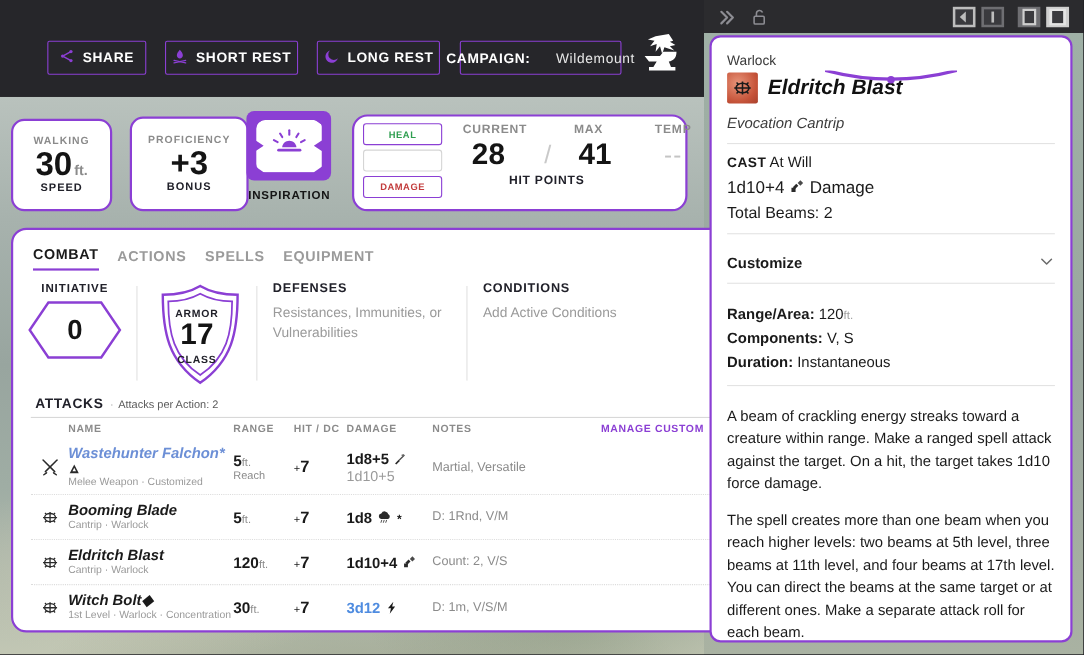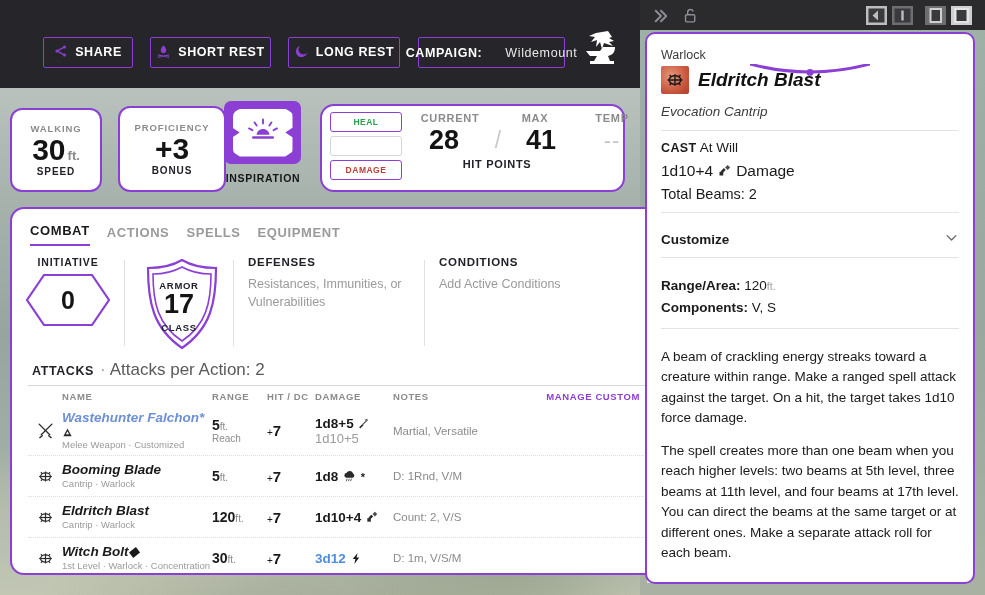--- a/index.html
+++ b/index.html
@@ -132,21 +132,21 @@
   .ac-cap1 { position: absolute; top: 24px; width: 100%; text-align: center; font-size: 9.5px; font-weight: 700; letter-spacing: .7px; color: #21212a; }
   .ac-val { position: absolute; top: 33px; width: 100%; text-align: center; font-size: 27px; font-weight: 700; color: #141414; }
   .ac-cap2 { position: absolute; top: 66px; width: 100%; text-align: center; font-size: 9.5px; font-weight: 700; letter-spacing: .7px; color: #21212a; }
   .def-col { width: 190px; }
   .cond-col { width: 190px; }
   .col-head { font-size: 11.5px; font-weight: 700; letter-spacing: .7px; color: #21212a; margin-bottom: 7px; }
   .col-sub { font-size: 12.5px; color: #9a9a9a; line-height: 1.45; }
 
   .attacks-head { display: flex; align-items: baseline; gap: 6px; padding: 2px 0 5px 20px; }
   .attacks-title { font-size: 12.5px; font-weight: 700; letter-spacing: .6px; color: #21212a; }
-  .attacks-sub { font-size: 17px; color: #5a5a5a; }
+  .attacks-sub { font-size: 10px; color: #5a5a5a; }
   .attacks-sub .dot { color: #9a9a9a; margin-right: 4px; }
 
   .tbl-wrap { position: relative; margin: 0 16px 0 16px; border-top: 1px solid #d8d8d8; }
   .tbl-head { display: flex; align-items: center; height: 20px; font-size: 9.5px; font-weight: 700; letter-spacing: .6px; color: #8b8b8b; }
   .c-icon { width: 34px; } .c-name { width: 150px; } .c-range { width: 55px; }
   .c-hit { width: 48px; } .c-dmg { width: 78px; } .c-notes { width: 152px; }
   .c-manage { flex: 1; text-align: right; color: #8b3fd4; padding-right: 24px; cursor: pointer; }
 
   .rows { height: 177px; overflow: hidden; position: relative; }
   .arow { display: flex; align-items: center; min-height: 41px; border-top: 1px dotted #dcdcdc; padding: 4px 0; }
@@ -634,20 +634,24 @@
 
       <div class="rp-meta">
         <div>
           <b>Range/Area:</b>
           <span>120</span><span class="u">ft.</span>
         </div>
         <div>
           <b>Components:</b>
           <span>V, S</span>
         </div>
+        <div>
+          <b>Duration:</b>
+          <span>Instantaneous</span>
+        </div>
       </div>
       <div class="rp-hr"></div>
 
       <div class="rp-desc">
         <p>A beam of crackling energy streaks toward a creature within range. Make a ranged spell attack against the target. On a hit, the target takes 1d10 force damage.</p>
         <p>The spell creates more than one beam when you reach higher levels: two beams at 5th level, three beams at 11th level, and four beams at 17th level. You can direct the beams at the same target or at different ones. Make a separate attack roll for each beam.</p>
       </div>
     </div>
   </div>
 </div>

